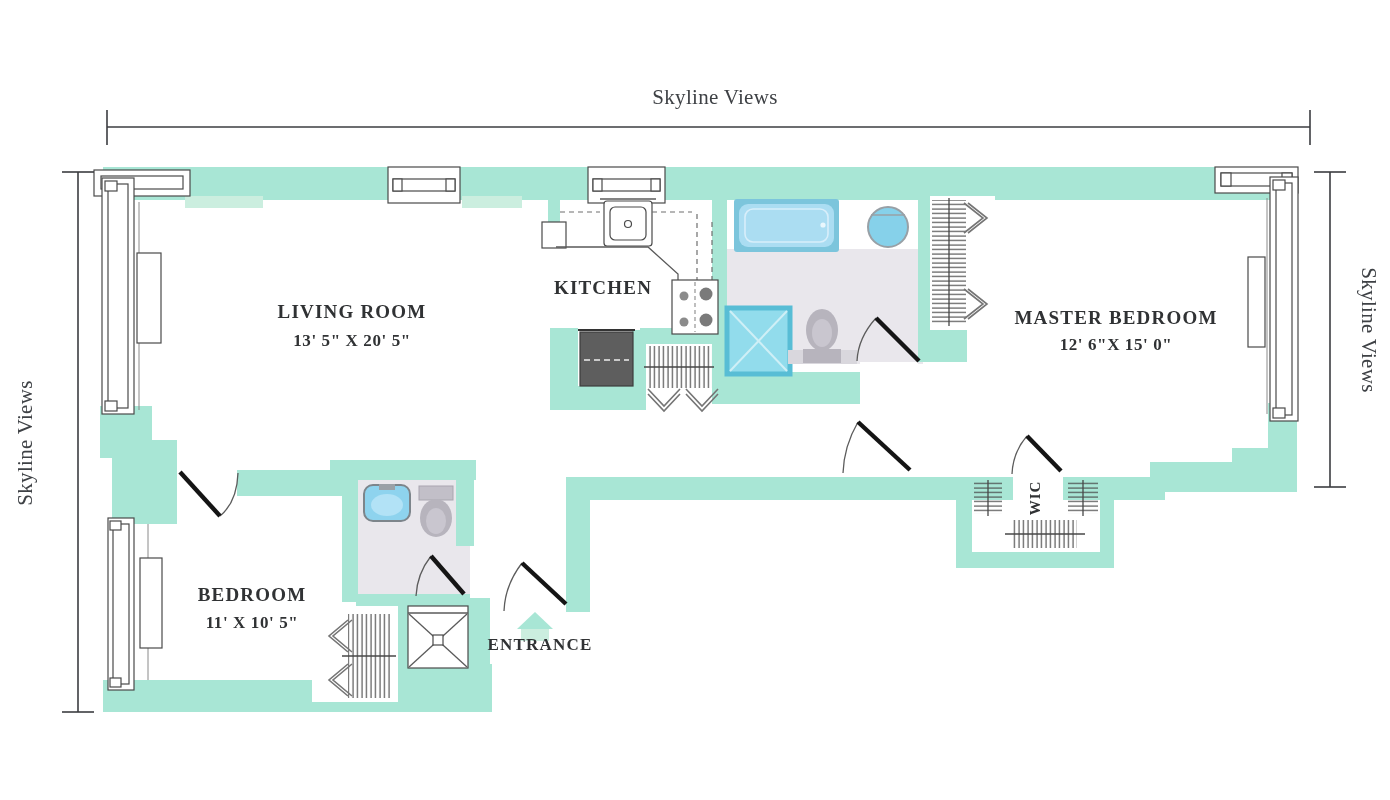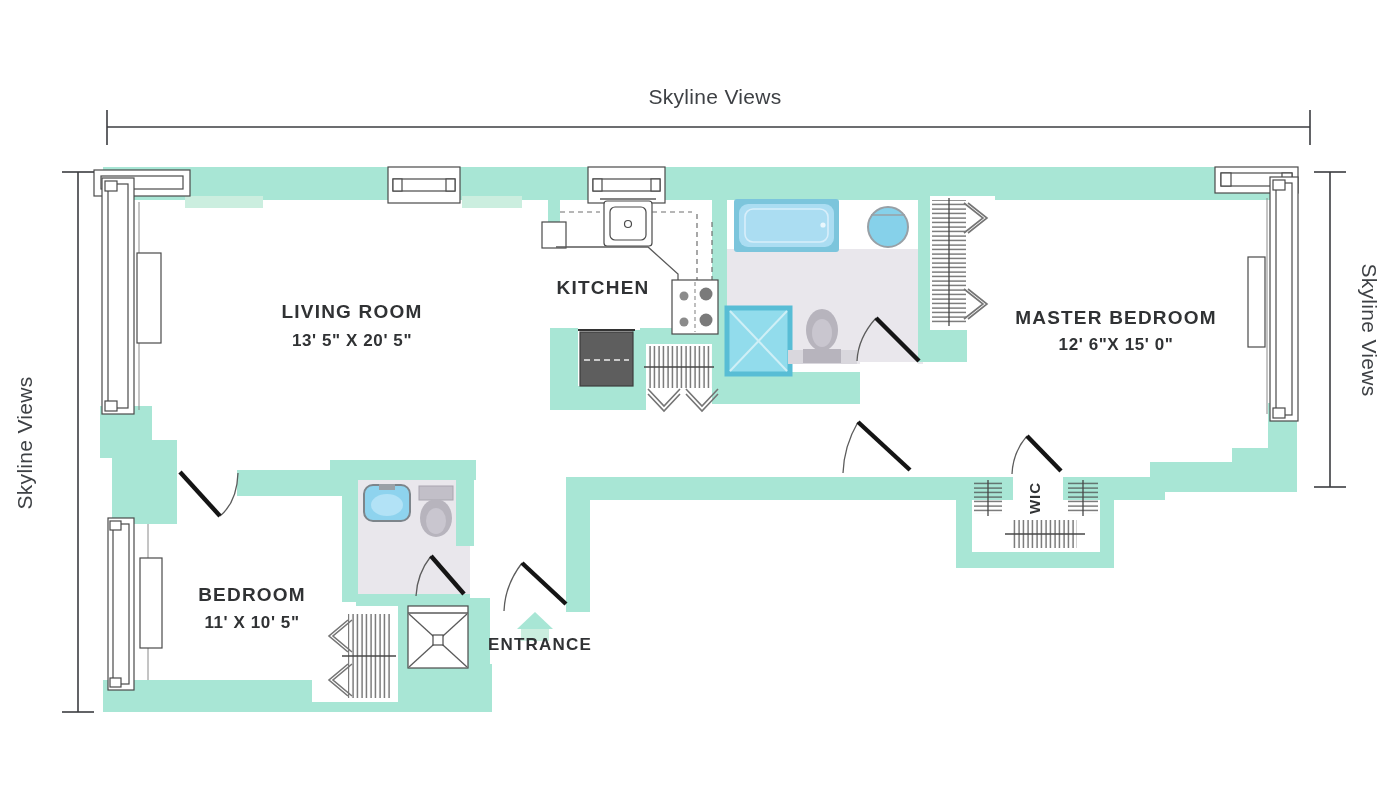--- a/index.html
+++ b/index.html
@@ -1,17 +1,17 @@
 <!DOCTYPE html>
 <html><head>
 <meta charset="utf-8">
 <style>
   html,body{margin:0;padding:0;background:#ffffff;}
   .stage{position:relative;width:1390px;height:800px;background:#fff;overflow:hidden;
-         font-family:Liberation Sans, sans-serif;}
+         font-family:Liberation Serif, serif;}
   svg{display:block;}
   .wall{fill:var(--wall);}
   .wl{fill:var(--wall-light);}
   .white{fill:#ffffff;}
   .fg{fill:var(--floor-gray);}
   .ln{stroke:var(--line);stroke-width:1.2;fill:none;}
   .win{fill:#ffffff;stroke:var(--line);stroke-width:1.2;}
   .thin{stroke:#8a8a8a;stroke-width:1;fill:none;}
   .door{stroke:var(--door);stroke-width:4.4;fill:none;}
   .arc{stroke:#5c5c5c;stroke-width:1.3;fill:none;}

